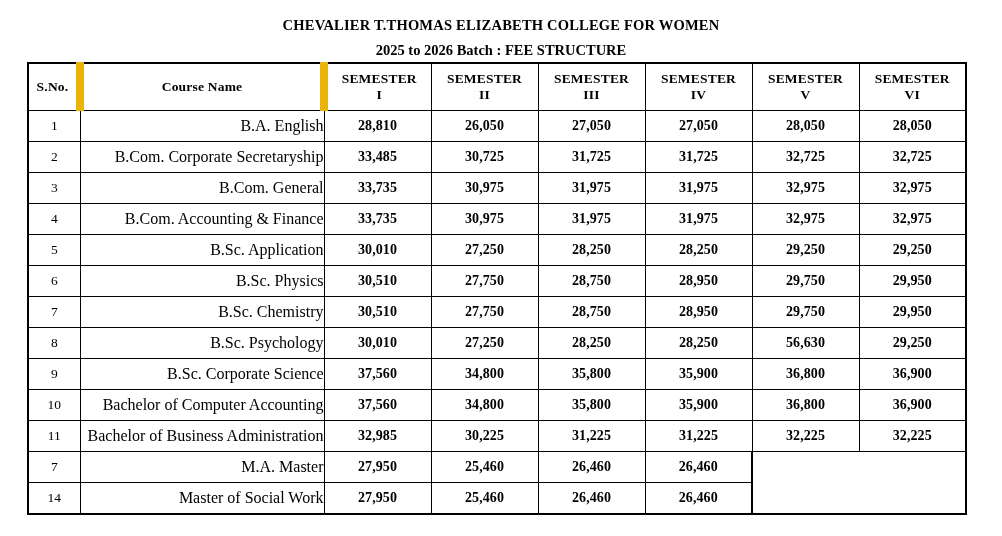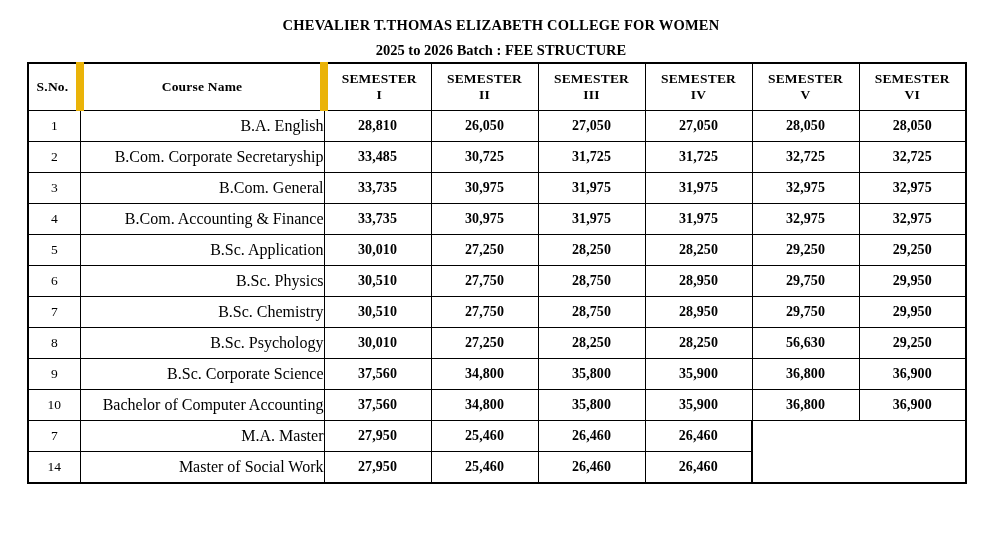--- a/index.html
+++ b/index.html
@@ -267,20 +267,30 @@
           <tr>
             <td class="sno">10</td>
             <td class="course">Bachelor of Computer Accounting</td>
             <td class="amt">37,560</td>
             <td class="amt">34,800</td>
             <td class="amt">35,800</td>
             <td class="amt">35,900</td>
             <td class="amt">36,800</td>
             <td class="amt">36,900</td>
           </tr>
+          <tr>
+            <td class="sno">11</td>
+            <td class="course">Bachelor of Business Administration</td>
+            <td class="amt">32,985</td>
+            <td class="amt">30,225</td>
+            <td class="amt">31,225</td>
+            <td class="amt">31,225</td>
+            <td class="amt">32,225</td>
+            <td class="amt">32,225</td>
+          </tr>
           <tr class="short">
             <td class="sno">7</td>
             <td class="course">M.A. Master</td>
             <td class="amt">27,950</td>
             <td class="amt">25,460</td>
             <td class="amt">26,460</td>
             <td class="amt last-filled">26,460</td>
             <td class="empty"></td>
             <td class="empty"></td>
           </tr>

